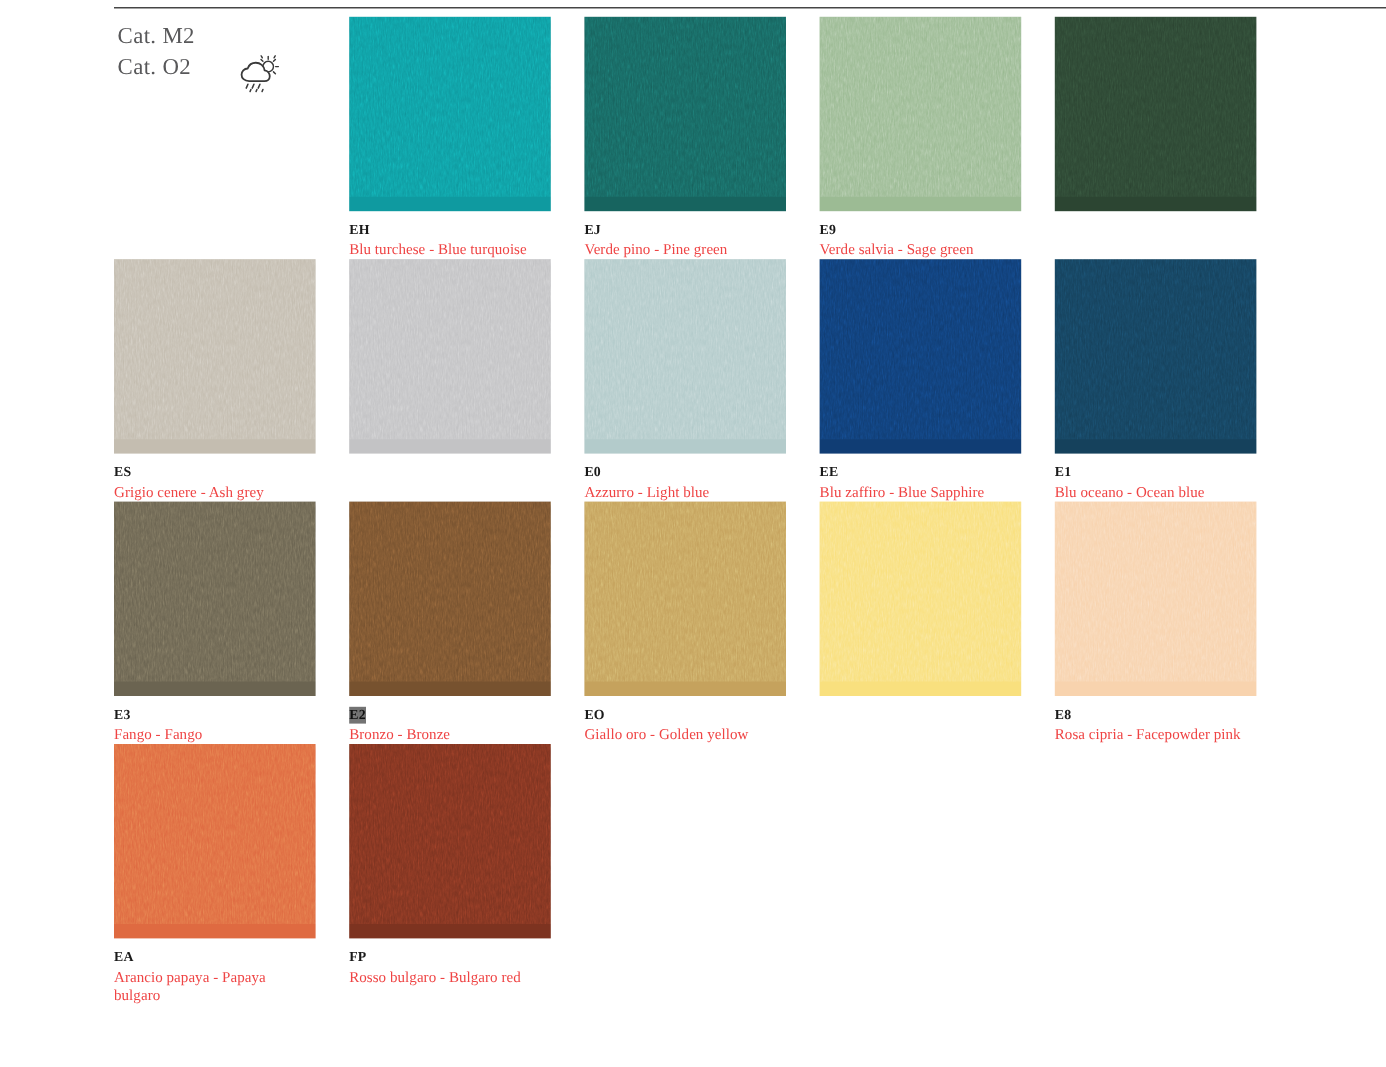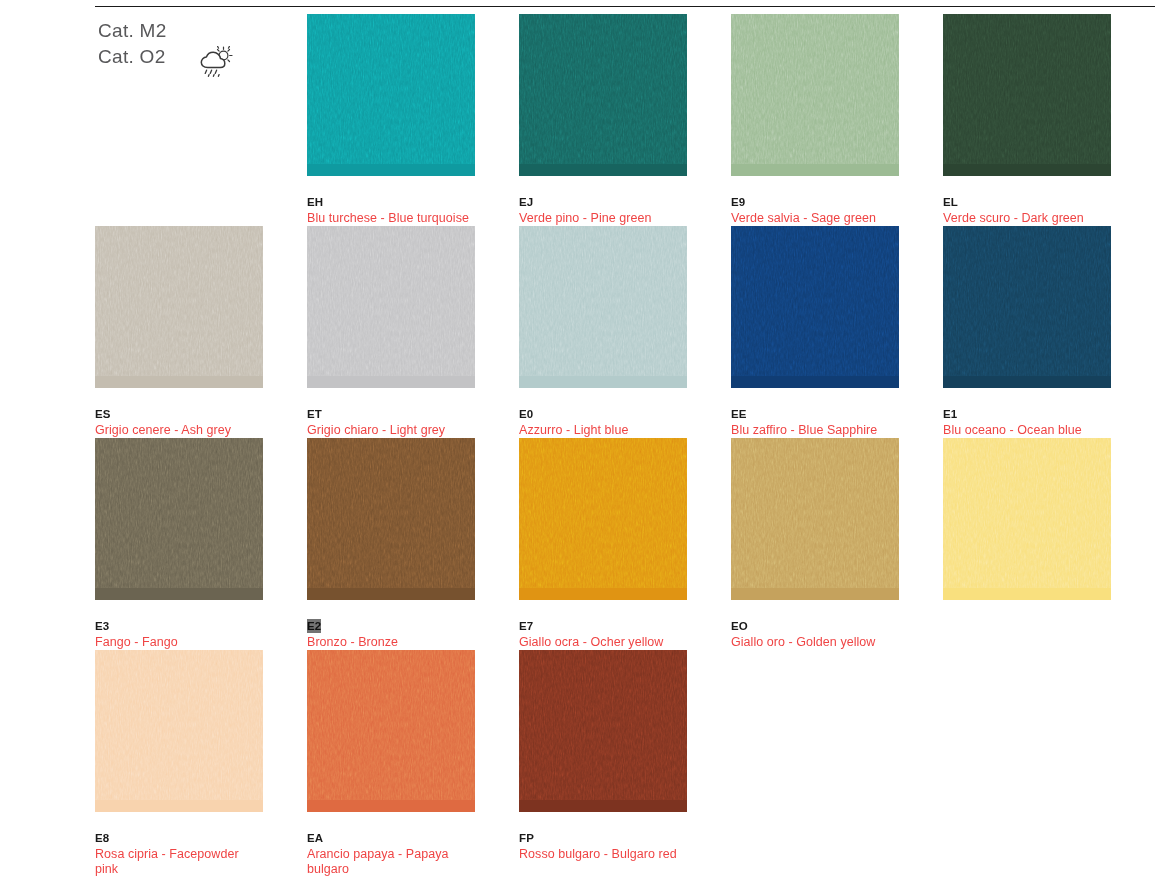--- a/index.html
+++ b/index.html
@@ -33,43 +33,44 @@
   }
 
   
   .grid {
     position: absolute;
     left: 95px;
     top: 14px;
     width: 1060px;
     display: grid;
     grid-template-columns: repeat(5, 168px);
-    column-gap: 44px;
+    column-gap: 28px;
     grid-auto-rows: auto;
+    font-family: Liberation Serif, serif;
   }
 
   .cell {
     width: 168px;
   }
 
   .swatch {
     width: 168px;
     height: 162px;
     position: relative;
     overflow: hidden;
   }
   .swatch .tex {
     position: absolute;
     inset: 0;
     opacity: .5;
     mix-blend-mode: overlay;
   }
 
   .caption {
-    padding-top: 16px;
+    padding-top: 6px;
   }
   .code {
     font-size: 11.5px;
     font-weight: bold;
     color: #1a1a1a;
     letter-spacing: .2px;
     line-height: 14px;
     display: inline-block;
   }
   .code.selected {
@@ -198,48 +199,40 @@
         <div class="desc">Verde salvia - Sage green</div>
       </div>
     </div>
 
     <div class="cell">
       <div class="swatch" style="background:#2c4532">
         <svg class="tex">
             <rect width="100%" height="100%" filter="url(#fabricTex)"></rect>
           </svg>
       </div>
-      <div class="caption">
-        <span class="code">EL</span>
-        <div class="desc">Verde scuro - Dark green</div>
-      </div>
     </div>
 
     <div class="cell">
       <div class="swatch" style="background:#c4bdb0">
         <svg class="tex">
             <rect width="100%" height="100%" filter="url(#fabricTex)"></rect>
           </svg>
       </div>
       <div class="caption">
         <span class="code">ES</span>
         <div class="desc">Grigio cenere - Ash grey</div>
       </div>
     </div>
 
     <div class="cell">
       <div class="swatch" style="background:#c3c3c5">
         <svg class="tex">
             <rect width="100%" height="100%" filter="url(#fabricTex)"></rect>
           </svg>
       </div>
-      <div class="caption">
-        <span class="code">ET</span>
-        <div class="desc">Grigio chiaro - Light grey</div>
-      </div>
     </div>
 
     <div class="cell">
       <div class="swatch" style="background:#b3cbcb">
         <svg class="tex">
             <rect width="100%" height="100%" filter="url(#fabricTex)"></rect>
           </svg>
       </div>
       <div class="caption">
         <span class="code">E0</span>
@@ -288,31 +281,20 @@
         <svg class="tex">
             <rect width="100%" height="100%" filter="url(#fabricTex)"></rect>
           </svg>
       </div>
       <div class="caption">
         <span class="code selected">E2</span>
         <div class="desc">Bronzo - Bronze</div>
       </div>
     </div>
 
-    <div class="cell">
-      <div class="swatch" style="background:#e09413">
-        <svg class="tex">
-            <rect width="100%" height="100%" filter="url(#fabricTex)"></rect>
-          </svg>
-      </div>
-      <div class="caption">
-        <span class="code">E7</span>
-        <div class="desc">Giallo ocra - Ocher yellow</div>
-      </div>
-    </div>
 
     <div class="cell">
       <div class="swatch" style="background:#c5a25d">
         <svg class="tex">
             <rect width="100%" height="100%" filter="url(#fabricTex)"></rect>
           </svg>
       </div>
       <div class="caption">
         <span class="code">EO</span>
         <div class="desc">Giallo oro - Golden yellow</div>

